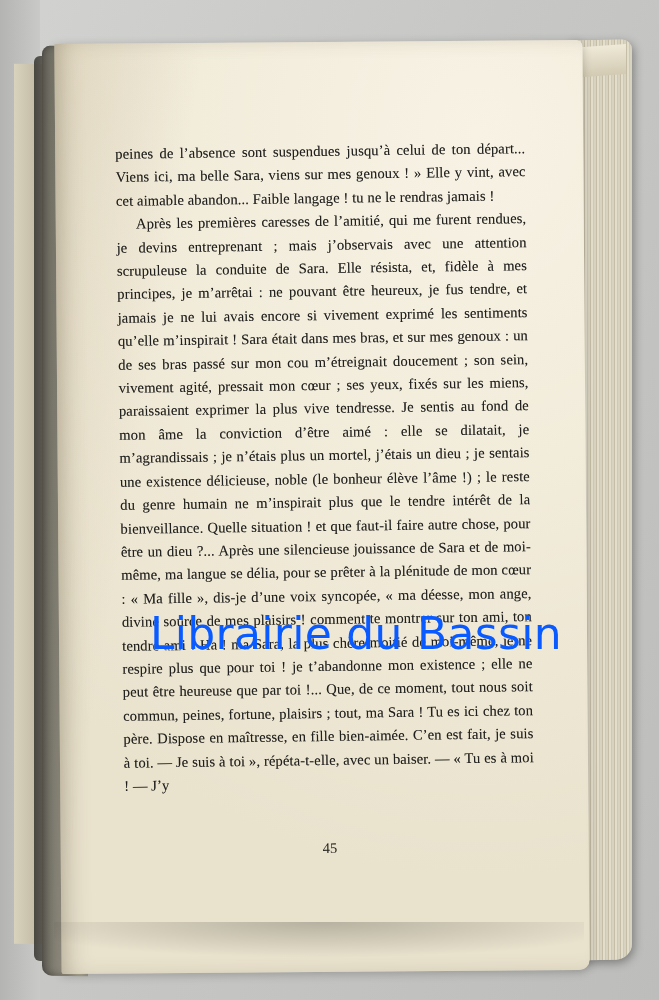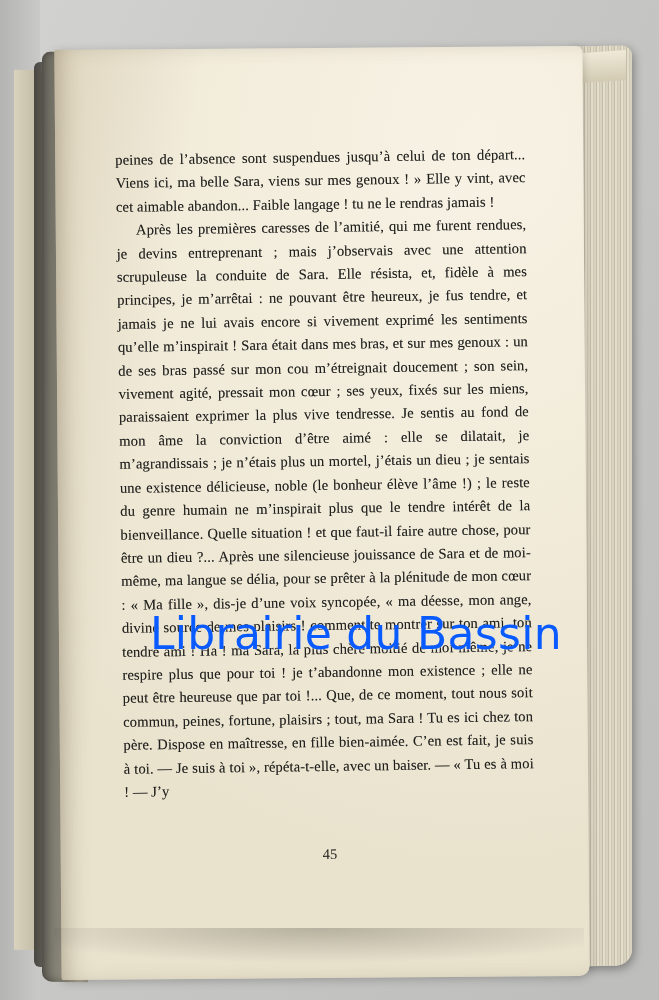--- a/index.html
+++ b/index.html
@@ -25,21 +25,21 @@
   .backdrop-shadow-left {
     position: absolute;
     left: 0; top: 0;
     width: 40px; height: 1000px;
     background: linear-gradient(90deg, #b4b4b2 0%, #c9c9c7 100%);
   }
   
   .book {
     position: absolute;
     left: 14px;
-    top: 22px;
+    top: 16px;
     width: 618px;
     height: 962px;
   }
   
   .page-edges {
     position: absolute;
     right: 0;
     top: 24px;
     width: 62px;
     height: 920px;

